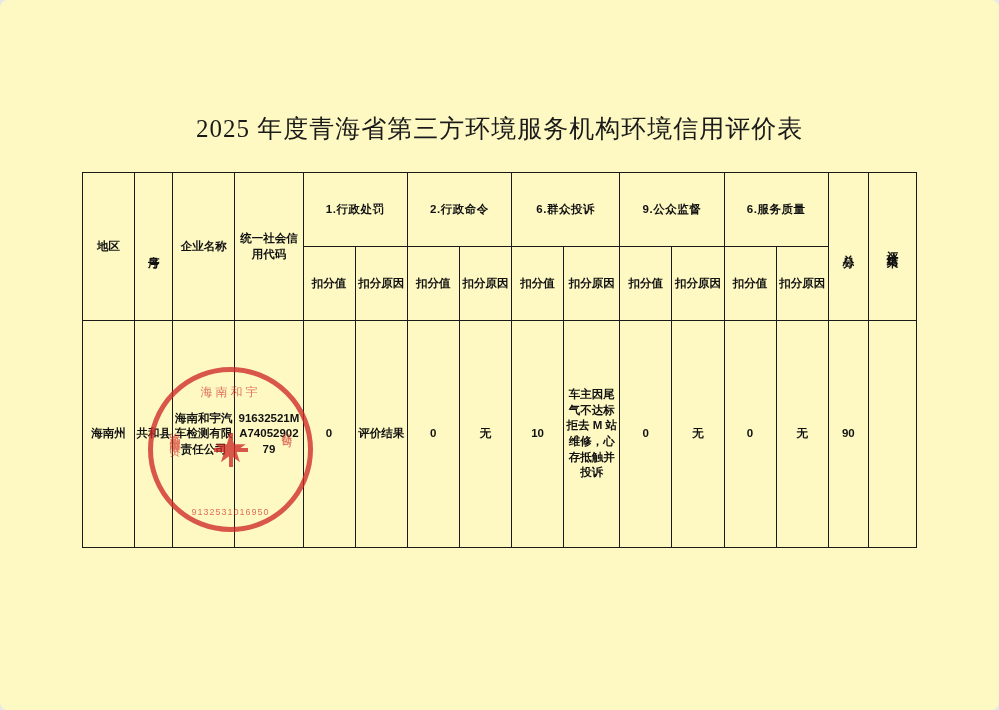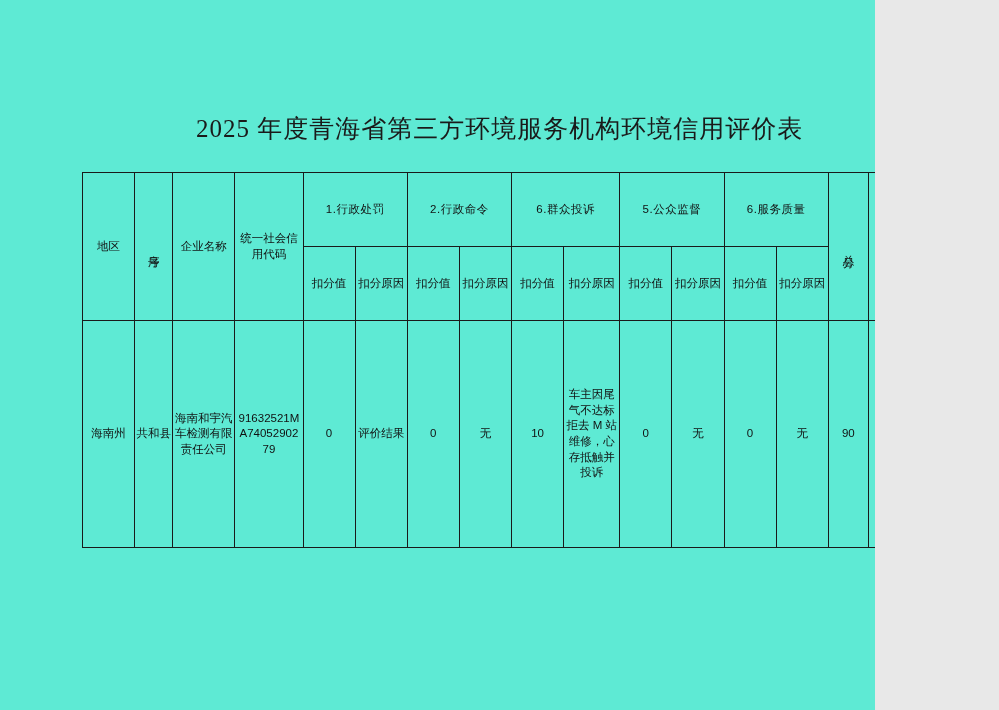--- a/index.html
+++ b/index.html
@@ -5,24 +5,25 @@
   html, body {
     margin: 0;
     padding: 0;
     background: #e8e8e8;
   }
   body {
     font-family: "Liberation Serif", "DejaVu Serif", serif;
   }
   .page {
     position: relative;
-    width: 875px;
+    width: 999px;
     height: 710px;
-    background: #5eead4;
+    background: #fef9c3;
     overflow: hidden;
+    border-radius: 8px;
   }
   .doc-title {
     position: absolute;
     top: 112px;
     left: 0;
     width: 999px;
     text-align: center;
     font-size: 25px;
     font-family: "Liberation Serif", "DejaVu Serif", serif;
     color: #1a1a1a;
@@ -36,21 +37,21 @@
     width: 835px;
   }
   table.eval {
     border-collapse: collapse;
     table-layout: fixed;
     width: 835px;
     background: transparent;
   }
   table.eval td, table.eval th {
     border: 1px solid #1a1a1a;
-    font-weight: normal;
+    font-weight: bold;
     font-size: 11.5px;
     color: #111;
     text-align: center;
     vertical-align: middle;
     padding: 2px 1px;
     line-height: 1.35;
     font-family: "Liberation Sans", "DejaVu Sans", sans-serif;
   }
   table.eval td.grp {
     font-size: 11.5px;
@@ -195,21 +196,21 @@
       </colgroup>
       <tbody>
         <tr class="hdr-tall">
           <td rowspan="2">地区</td>
           <td rowspan="2"><span class="vert">序号</span></td>
           <td rowspan="2">企业名称</td>
           <td rowspan="2" class="cell-narrow-text">统一社会信用代码</td>
           <td colspan="2" class="grp">1.行政处罚</td>
           <td colspan="2" class="grp">2.行政命令</td>
           <td colspan="2" class="grp">6.群众投诉</td>
-          <td colspan="2" class="grp">5.公众监督</td>
+          <td colspan="2" class="grp">9.公众监督</td>
           <td colspan="2" class="grp">6.服务质量</td>
           <td rowspan="2"><span class="vert">总分</span></td>
           <td rowspan="2"><span class="vert">评价结果</span></td>
         </tr>
         <tr class="hdr-sub">
           <td>扣分值</td>
           <td class="cell-narrow-text">扣分原因</td>
           <td>扣分值</td>
           <td class="cell-narrow-text">扣分原因</td>
           <td>扣分值</td>
@@ -234,14 +235,21 @@
           <td class="reason-center">无</td>
           <td>0</td>
           <td class="reason-center">无</td>
           <td>90</td>
           <td></td>
         </tr>
       </tbody>
     </table>
   </div>
 
+  <div class="seal">
+    <div class="seal-text-top">海南和宇</div>
+    <div class="seal-arc-l">汽车检测有限责</div>
+    <div class="seal-arc-r">任公司</div>
+    <div class="seal-star">★</div>
+    <div class="seal-text-bottom">9132531016950</div>
+  </div>
 
 </div>
 
 </body></html>

